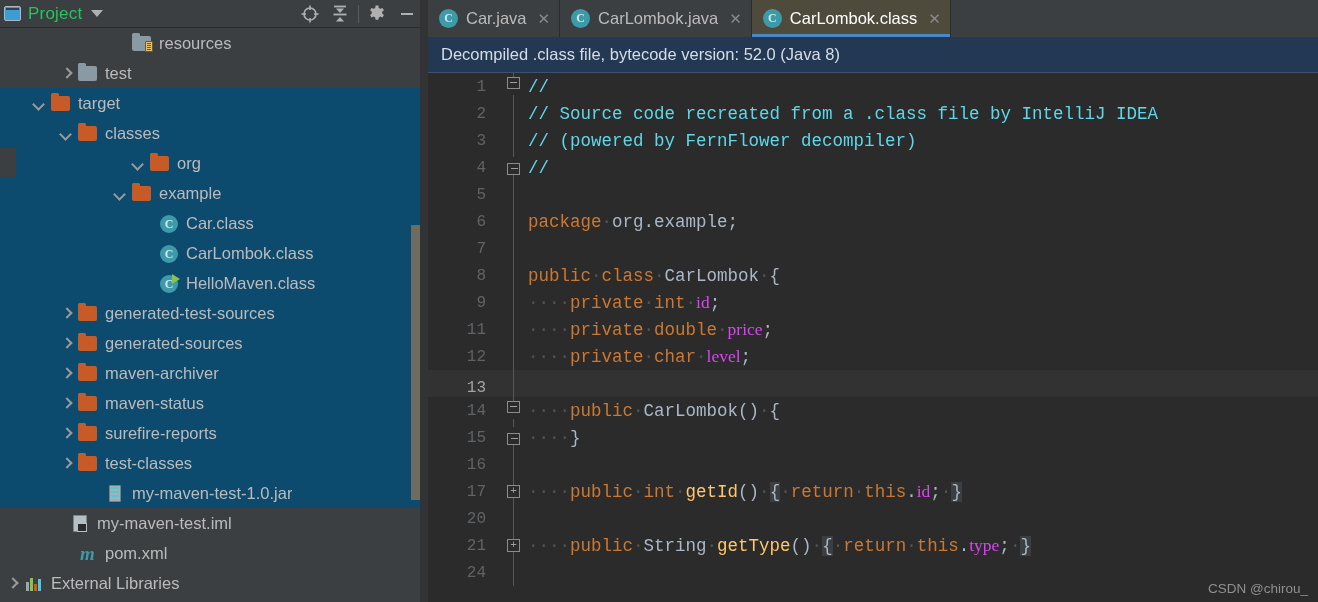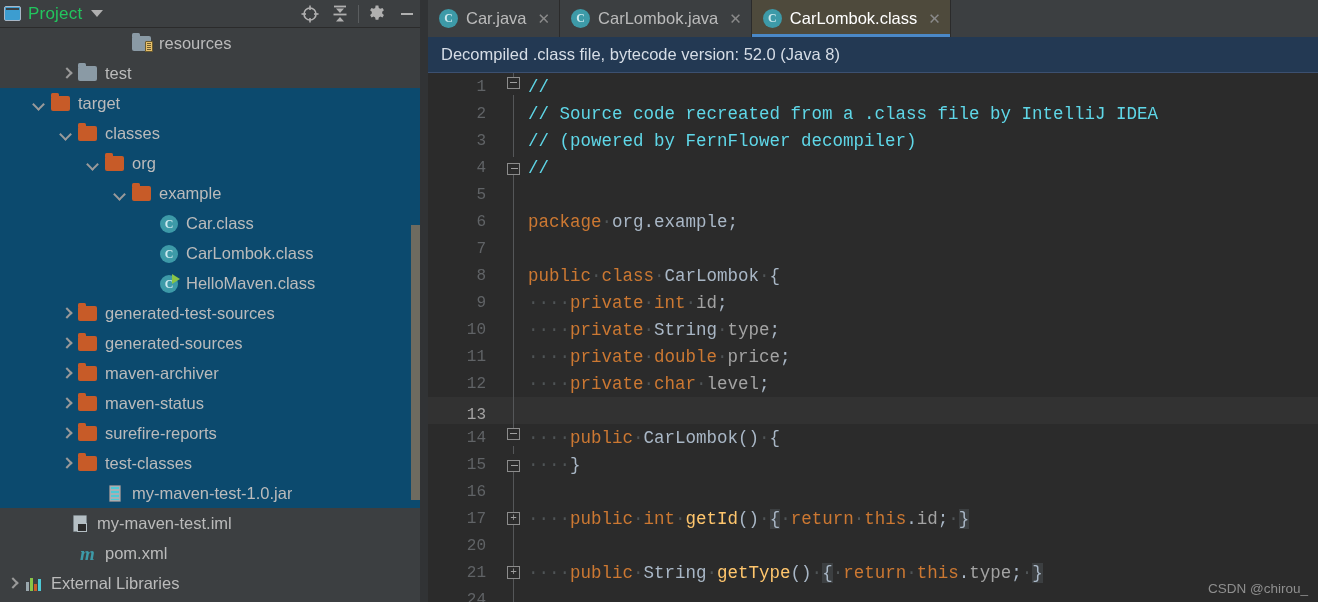--- a/index.html
+++ b/index.html
@@ -151,21 +151,21 @@
   .fold-bot{ position:absolute; left:7px; top:9px; width:13px; height:12px;
              border:1px solid #8c8c8c; border-top:none; background:#2b2b2b;}
   .fold-bot::before{ content:""; position:absolute; left:-1px; right:-1px; top:-6px;
              height:0; border-left:6.5px solid transparent; border-right:6.5px solid transparent;
              border-bottom:6px solid #2b2b2b; filter:drop-shadow(0 1px 0 #8c8c8c);}
   .fold-bot .fold-minus{ left:3px; top:5px; }
   .src { font-family:"Liberation Mono", monospace; font-size:17.5px; white-space:pre; }
   .cm   { color:#5fd7e8; }
   .kw   { color:#cc7832; }
   .txt  { color:#a9b7c6; }
-  .fld  { color:#a3a3a3; }
+  .fld  { color:#d946ef;font-family:Liberation Serif, serif; }
   .mth  { color:#ffc66d; }
   .ws   { color:#4f5456; }
   .foldmark{ background:#3c3f41; color:#a9b7c6; }
 
   #watermark { position:absolute; right:10px; bottom:6px; color:#8f8f8f; font-size:13.5px; }
 </style>
 </head>
 <body>
 
 <div id="app">
@@ -236,21 +236,21 @@
           </span>
           <span class="rlabel">target</span>
         </div>
         <div class="row sel" style="padding-left: 60px;">
           <span class="arrow down"></span>
           <span class="ico">
             <span class="folder f-orange"></span>
           </span>
           <span class="rlabel">classes</span>
         </div>
-        <div class="row sel" style="padding-left: 87px;">
+        <div class="row sel" style="padding-left: 116px; margin-left: 16px;">
           <span class="arrow down"></span>
           <span class="ico">
             <span class="folder f-orange"></span>
           </span>
           <span class="rlabel">org</span>
         </div>
         <div class="row sel" style="padding-left: 114px;">
           <span class="arrow down"></span>
           <span class="ico">
             <span class="folder f-orange"></span>
@@ -455,27 +455,20 @@
           <span class="src"><span class="kw">public</span><span class="ws">·</span><span class="kw">class</span><span class="ws">·</span><span class="txt">CarLombok</span><span class="ws">·</span><span class="txt">{</span></span>
         </div>
         <div class="cline">
           <span class="gutter">9</span>
           <span class="foldcol">
             <span class="fold-line"></span>
           </span>
           <span class="src"><span class="ws">····</span><span class="kw">private</span><span class="ws">·</span><span class="kw">int</span><span class="ws">·</span><span class="fld">id</span><span class="txt">;</span></span>
         </div>
         <div class="cline">
-          <span class="gutter">10</span>
-          <span class="foldcol">
-            <span class="fold-line"></span>
-          </span>
-          <span class="src"><span class="ws">····</span><span class="kw">private</span><span class="ws">·</span><span class="txt">String</span><span class="ws">·</span><span class="fld">type</span><span class="txt">;</span></span>
-        </div>
-        <div class="cline">
           <span class="gutter">11</span>
           <span class="foldcol">
             <span class="fold-line"></span>
           </span>
           <span class="src"><span class="ws">····</span><span class="kw">private</span><span class="ws">·</span><span class="kw">double</span><span class="ws">·</span><span class="fld">price</span><span class="txt">;</span></span>
         </div>
         <div class="cline">
           <span class="gutter">12</span>
           <span class="foldcol">
             <span class="fold-line"></span>

